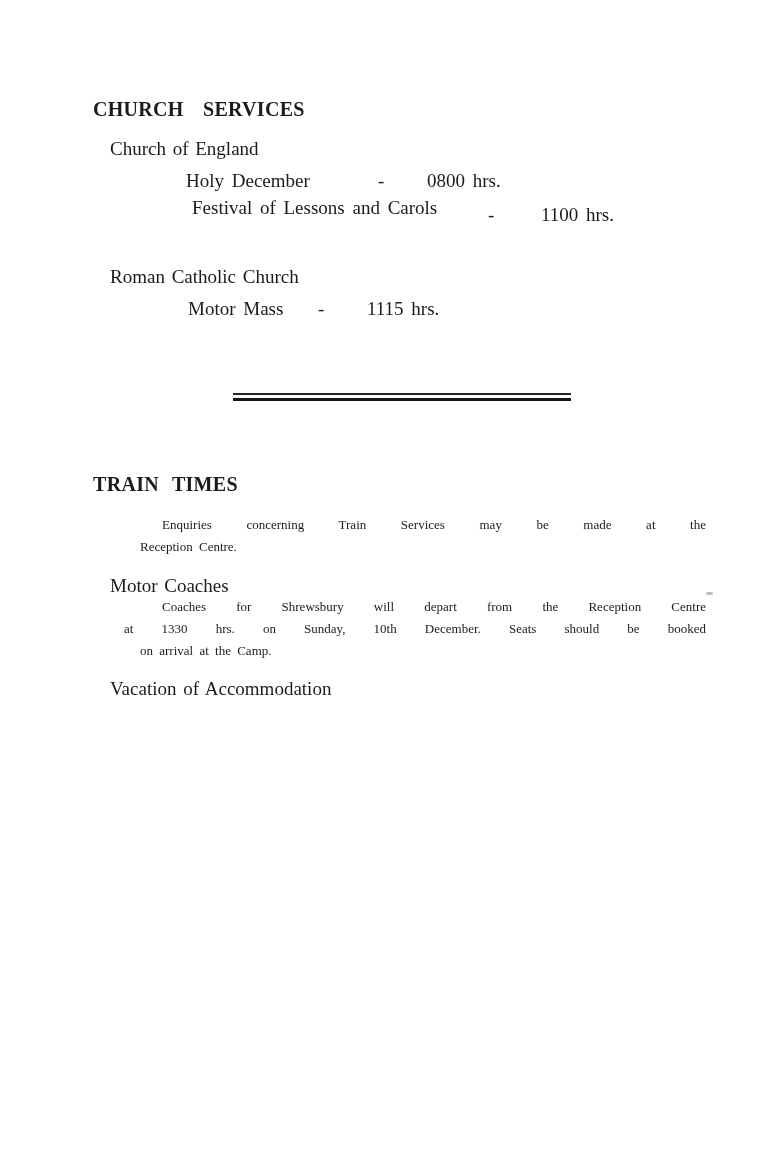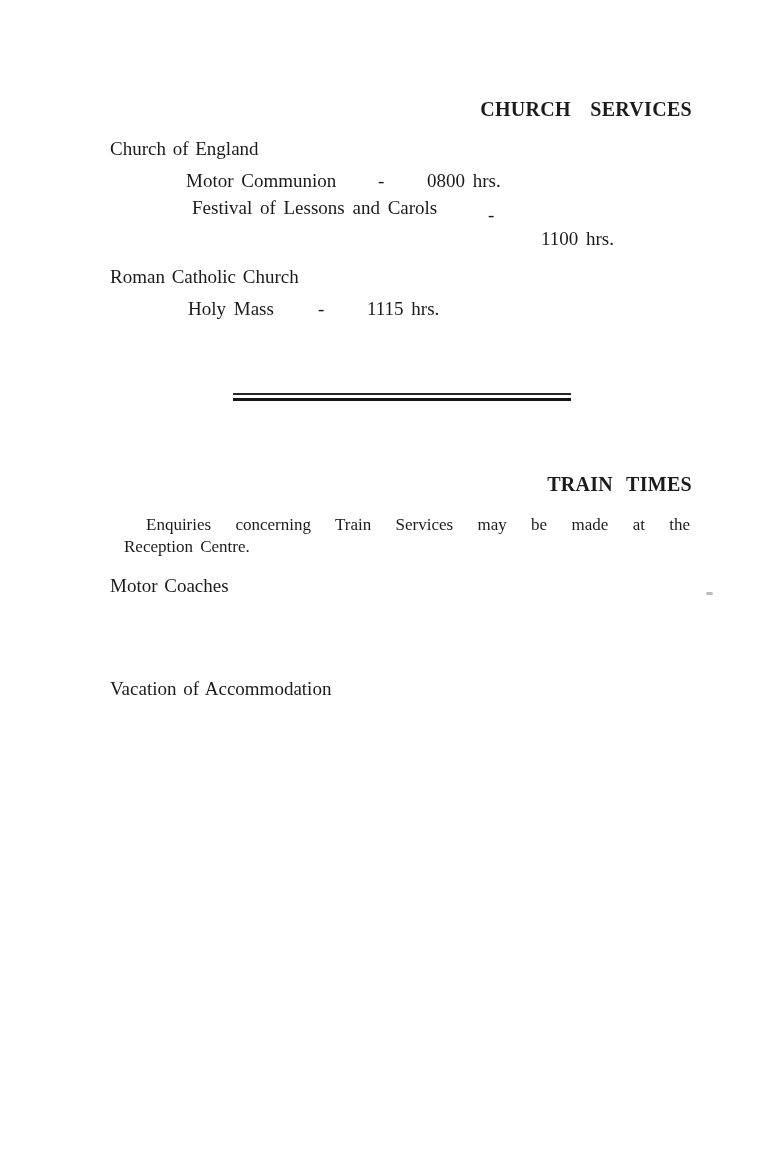--- a/index.html
+++ b/index.html
@@ -7,23 +7,23 @@
     position: relative;
     width: 780px;
     height: 1170px;
     background: #ffffff;
     color: #1b1b1b;
     font-family: "Liberation Serif", "DejaVu Serif", serif;
     overflow: hidden;
   }
   .doc-title {
     position: absolute;
-    left: 110px;
+    left: 93px;
     width: 582px;
-    text-align: right;
+    text-align: left;
     font-weight: bold;
     font-size: 20px;
     line-height: 24px;
     letter-spacing: 0.3px;
     white-space: nowrap;
   }
   #church-title { top: 97px;  word-spacing: 14px; }
   #train-title  { top: 472px; word-spacing: 8px; }
   .subheading {
     position: absolute;
@@ -45,23 +45,23 @@
     position: absolute;
     left: 233px;
     top: 393px;
     width: 338px;
     height: 3px;
     border-top: 2px solid #262626;
     border-bottom: 3px solid #161616;
   }
   .para {
     position: absolute;
-    left: 108px;
+    left: 124px;
     width: 582px;
-    font-size: 17px;
+    font-size: 13px;
     line-height: 22px;
     word-spacing: 3px;
   }
   .jline { text-align: justify; text-align-last: justify; text-justify: inter-word; }
   .lline { text-align: left; text-align-last: left; margin-left: 16px; }
   .indent { text-indent: 38px; }
   .speck {
     position: absolute;
     left: 706px;
     top: 592px;
@@ -74,49 +74,54 @@
 </head>
 <body>
 
 <div class="page">
 
   <div class="doc-title" id="church-title">CHURCH SERVICES</div>
 
   <div class="subheading" style="top:138px;">Church of England</div>
 
   <div>
-    <span class="svc" style="left:186px; top:170px;">Motor Communion</span>
+    <span class="svc" style="left:186px; top:170px;">Holy December</span>
     <span class="svc" style="left:378px; top:170px;">-</span>
     <span class="svc" style="left:427px; top:170px;">0800 hrs.</span>
   </div>
 
   <div>
     <span class="svc" style="left:192px; top:197px;">Festival of Lessons and Carols</span>
     <span class="svc" style="left:488px; top:204px;">-</span>
-    <span class="svc" style="left:541px; top:204px;margin-top:24px;">1100 hrs.</span>
+    <span class="svc" style="left:541px; top:204px;">1100 hrs.</span>
   </div>
 
   <div class="subheading" style="top:266px;">Roman Catholic Church</div>
 
   <div>
-    <span class="svc" style="left:188px; top:298px;">Holy Mass</span>
+    <span class="svc" style="left:188px; top:298px;">Motor Mass</span>
     <span class="svc" style="left:318px; top:298px;">-</span>
     <span class="svc" style="left:367px; top:298px;">1115 hrs.</span>
   </div>
 
   <div class="rule"></div>
 
   <div class="doc-title" id="train-title">TRAIN TIMES</div>
 
   <div class="para" style="top:514px;">
     <div class="jline indent">Enquiries concerning Train Services may be made at the</div>
     <div class="lline">Reception Centre.</div>
   </div>
 
   <div class="subheading" style="top:575px;">Motor Coaches</div>
 
+  <div class="para" style="top:596px;">
+    <div class="jline indent">Coaches for Shrewsbury will depart from the Reception Centre</div>
+    <div class="jline">at 1330 hrs. on Sunday, 10th December.  Seats should be booked</div>
+    <div class="lline">on arrival at the Camp.</div>
+  </div>
 
   <div class="subheading" style="top:678px;text-align:right;">Vacation of Accommodation</div>
 
 
   <div class="speck"></div>
 
 </div>
 
 </body></html>

